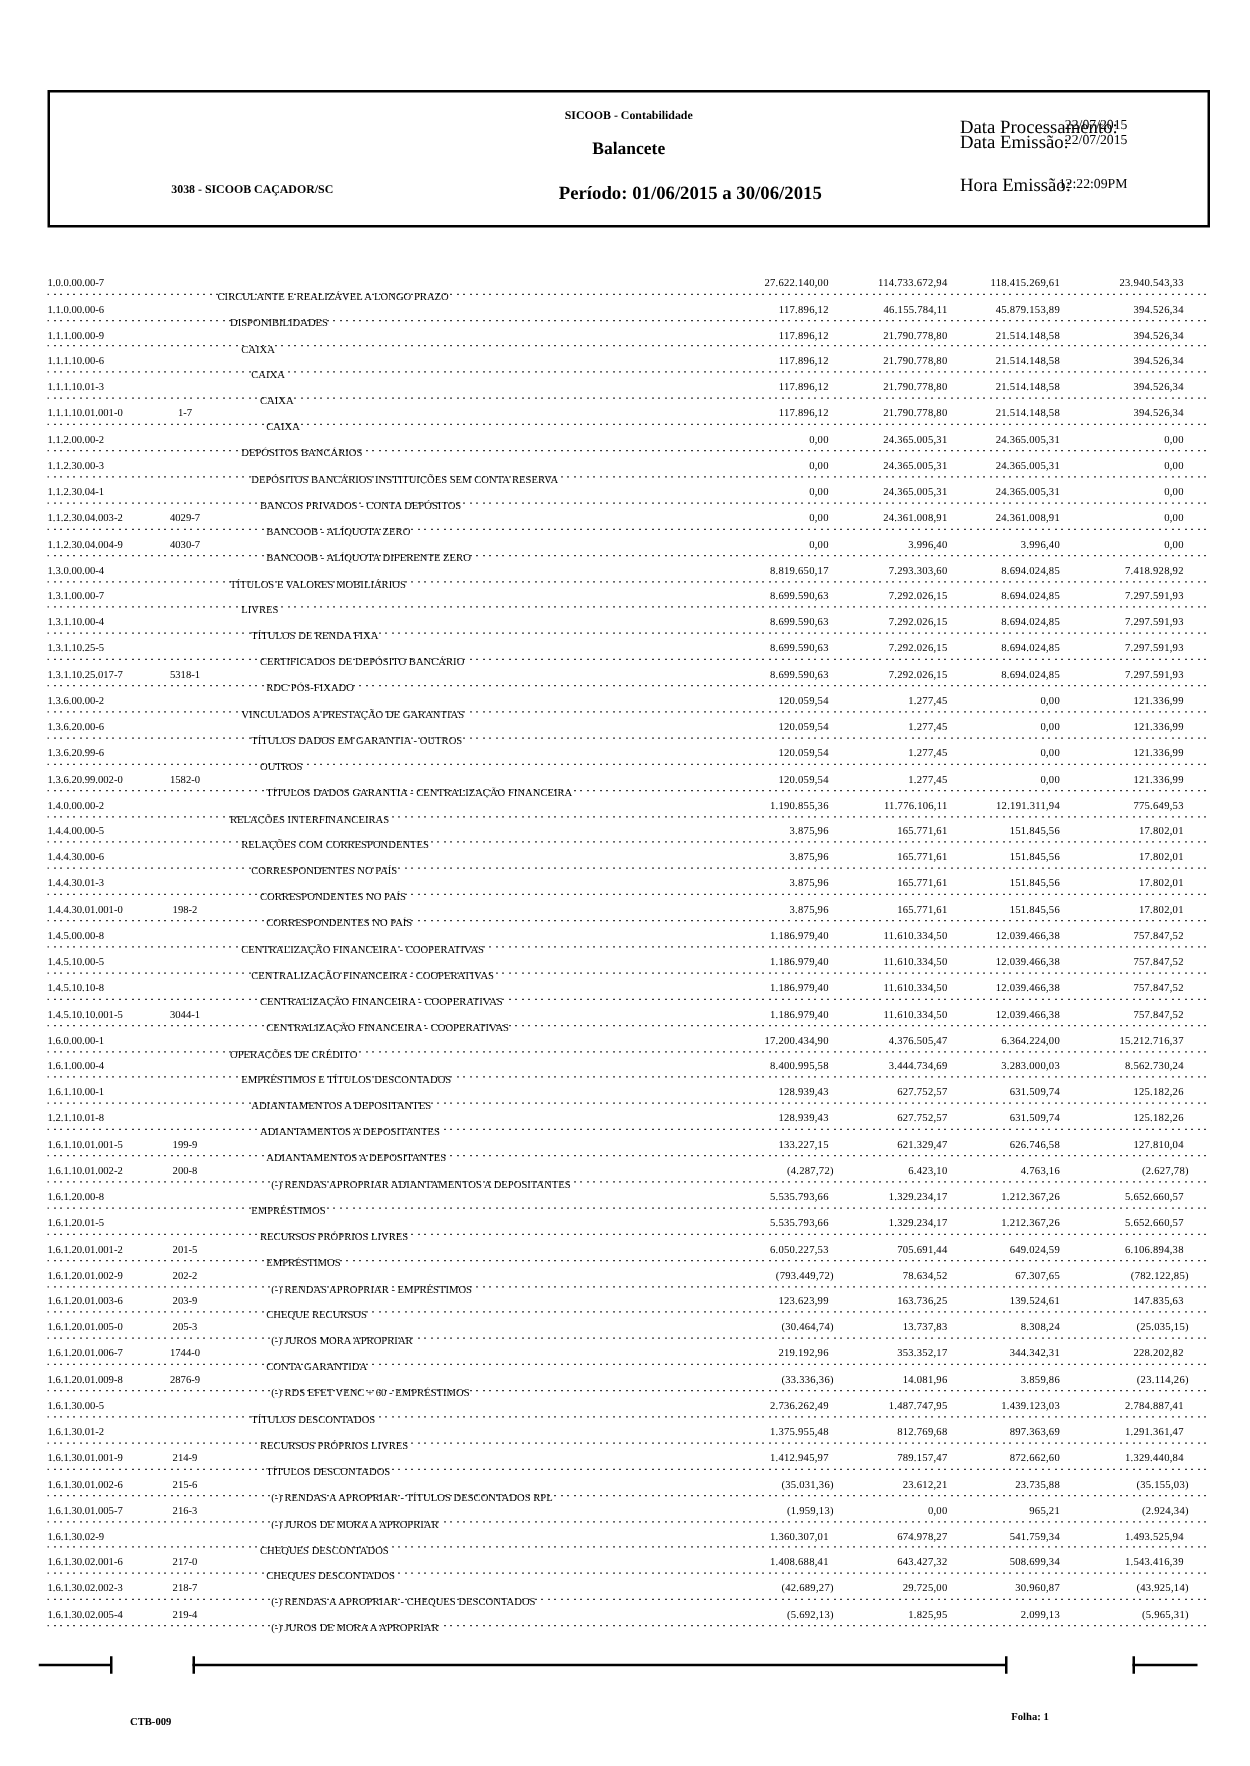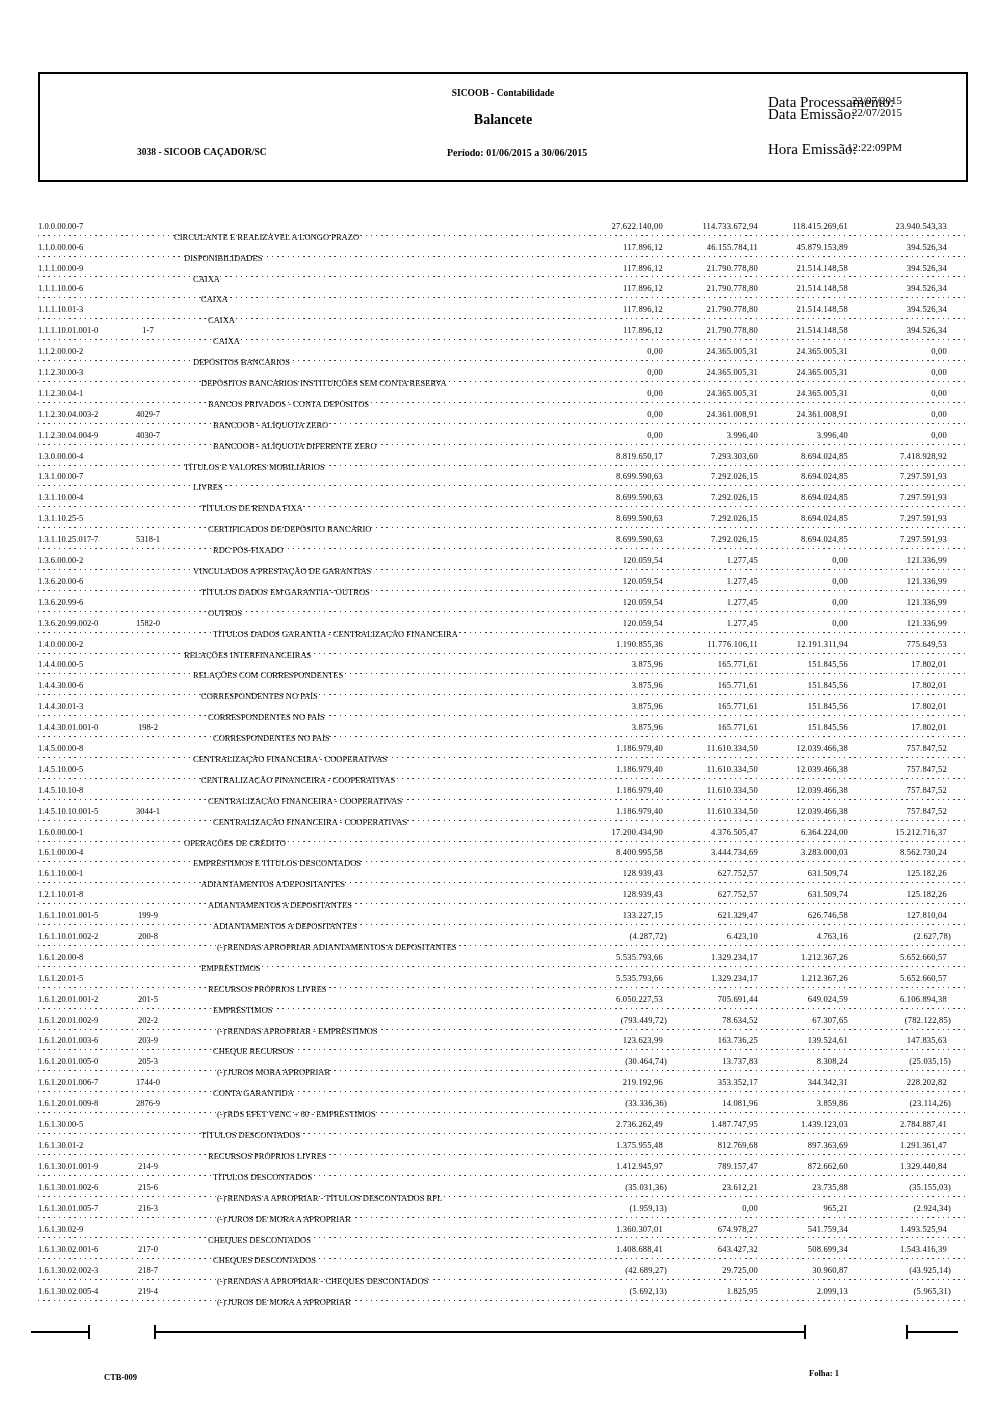--- a/index.html
+++ b/index.html
@@ -7,21 +7,21 @@
         font-family:"Liberation Serif","DejaVu Serif",serif;color:#000;overflow:hidden;border-radius:21px;}
 
   
   .header-box{position:absolute;left:38px;top:72px;width:930px;height:110px;
               border:2.5px solid #000;box-sizing:border-box;}
   .hb-title{position:absolute;left:0;top:14px;width:100%;text-align:center;
             font-weight:bold;font-size:9.5px;}
   .hb-subtitle{position:absolute;left:0;top:38px;width:100%;text-align:center;
             font-weight:bold;font-size:14px;}
   .hb-entity{position:absolute;left:97px;top:73px;font-weight:bold;font-size:9.5px;}
-  .hb-period{position:absolute;left:407px;top:73px;font-weight:bold;font-size:10px;}
+  .hb-period{position:absolute;left:407px;top:73px;font-weight:bold;font-size:15px;}
   .hb-meta-label{position:absolute;left:728px;font-size:15px;}
   .hb-meta-value{position:absolute;left:770px;width:92px;text-align:right;font-size:11px;}
   .m0{top:20px;} .m1{top:32px;} .m2{top:67px;}
 
   
   .table{position:absolute;left:38px;top:215px;width:930px;}
   .thead,.trow{display:grid;grid-template-columns:86px 48px 365px 126px 95px 90px 120px;}
   .thead{height:19px;border-bottom:2px solid #000;align-items:end;
          font-weight:bold;font-size:8.5px;padding-bottom:2px;}
   .th{white-space:nowrap;}

